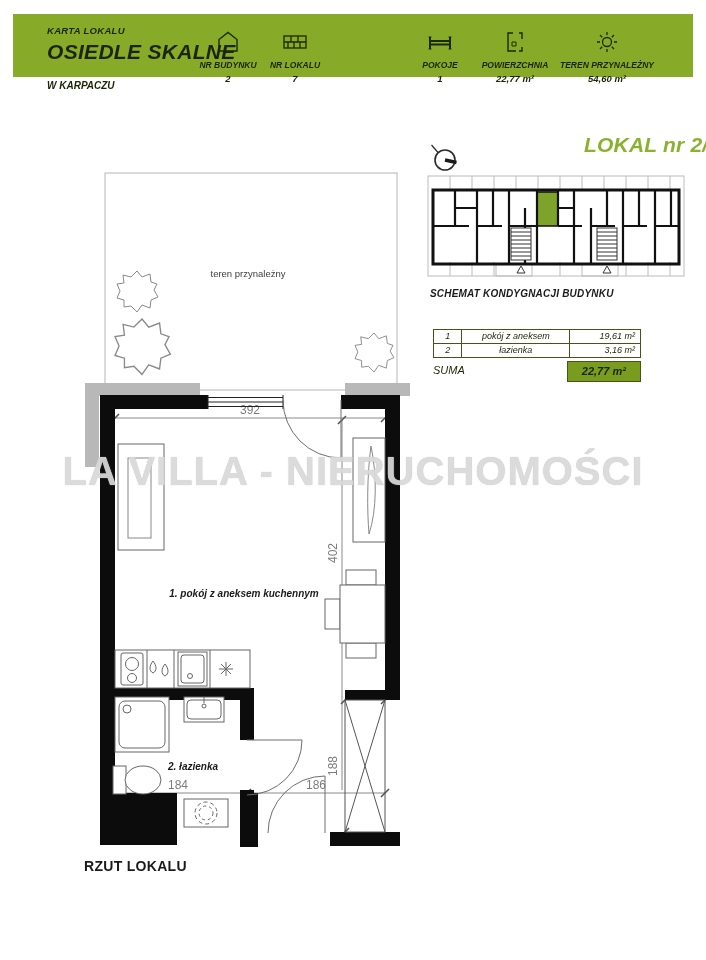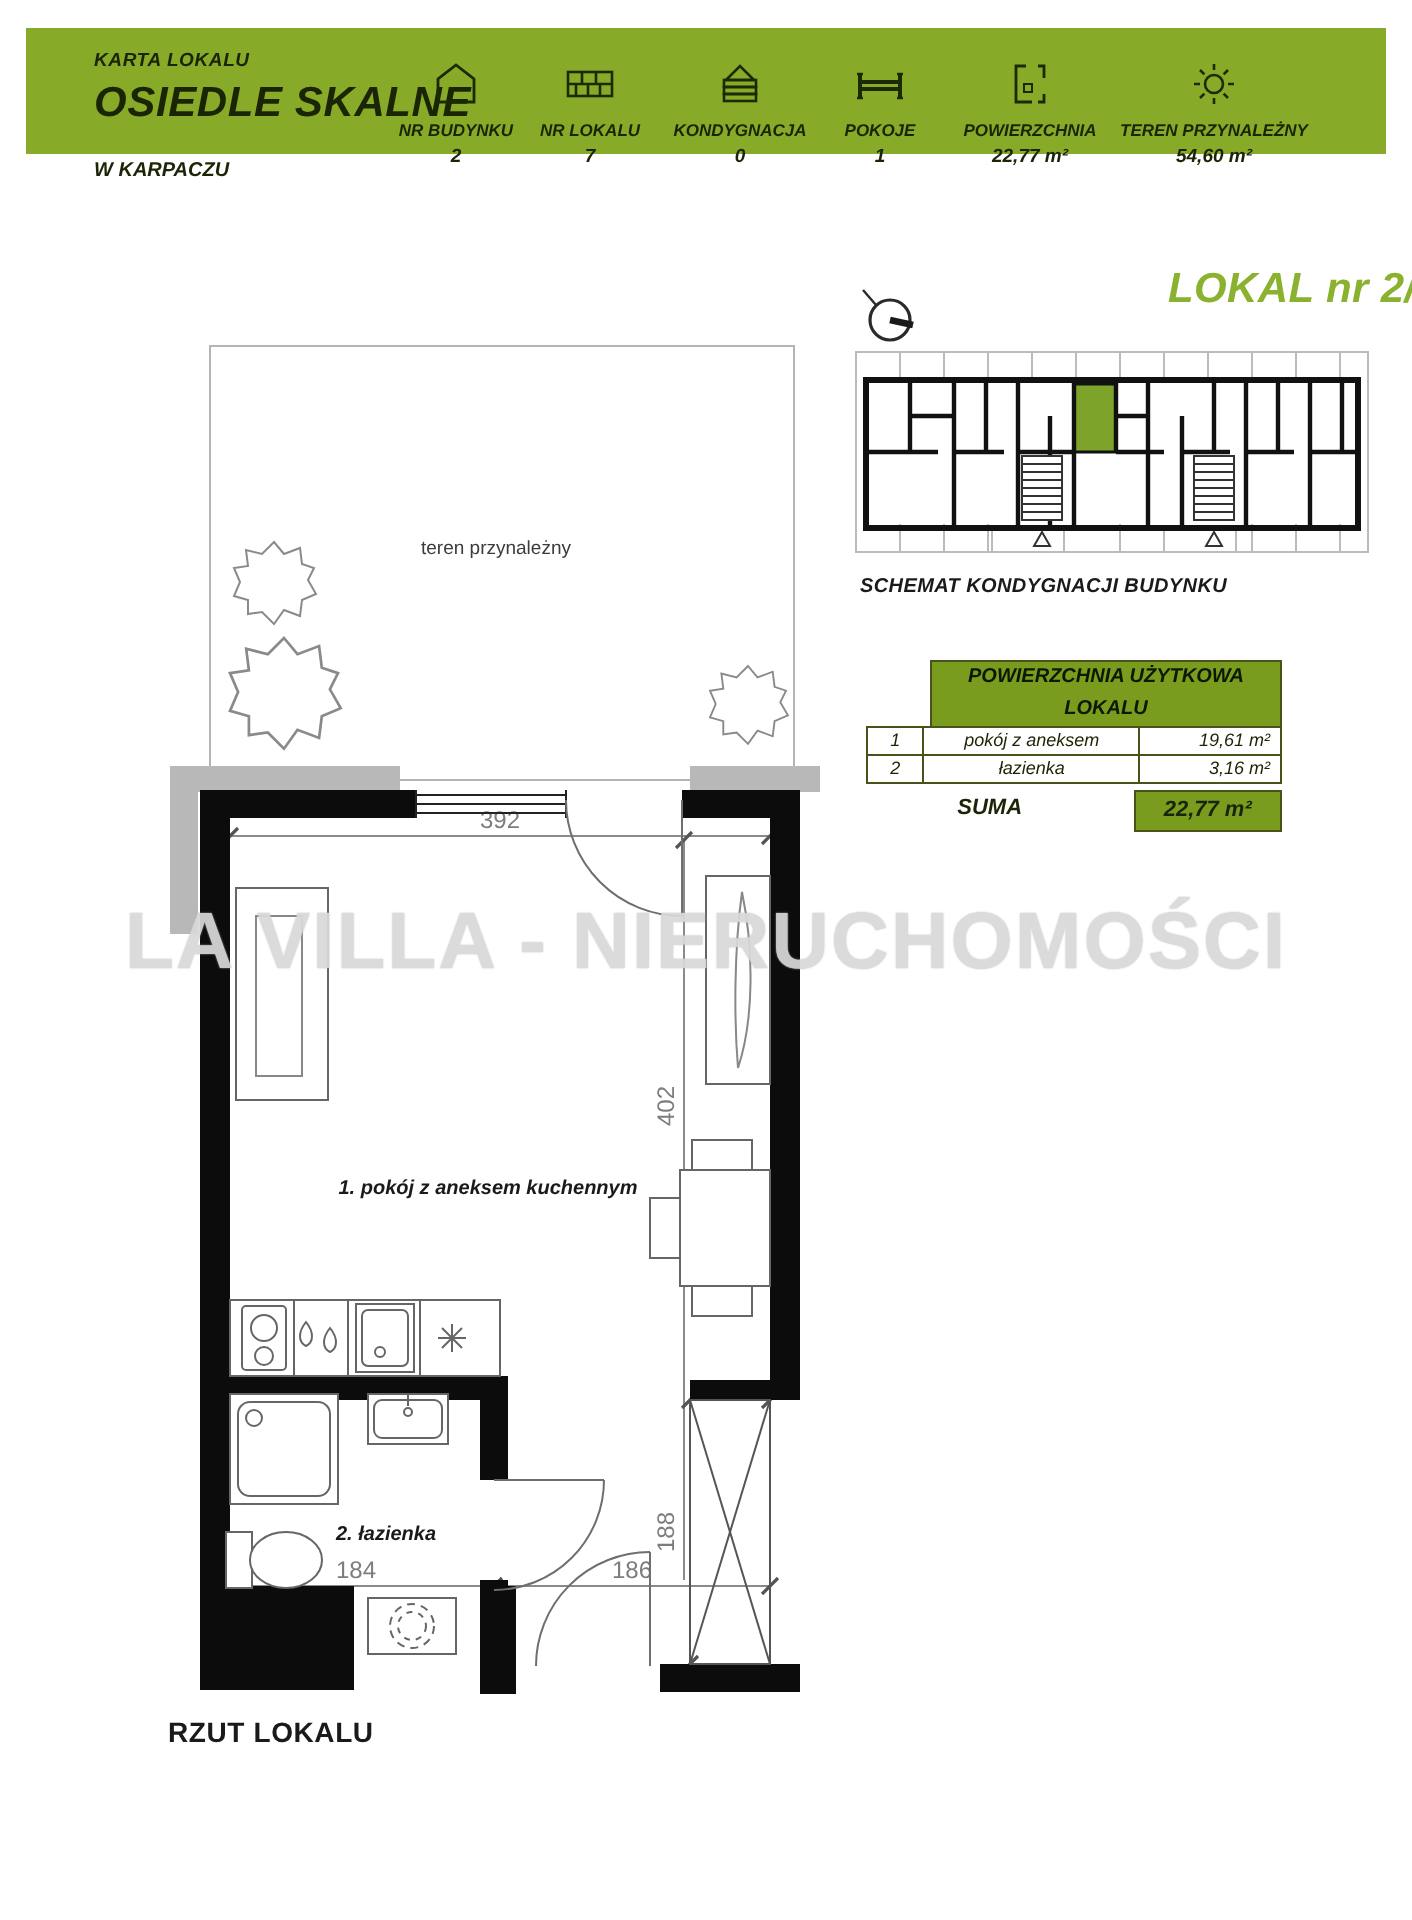--- a/index.html
+++ b/index.html
@@ -44,21 +44,21 @@
   .at-cell{border:1px solid #46541b;box-sizing:border-box;background:#fff}
   .at-no{width:32px;text-align:center;font-size:9px;line-height:13px}
   .at-name{width:120px;margin-left:-1px;text-align:center;font-size:9px;line-height:13px}
   .at-val{width:78px;margin-left:-1px;text-align:right;font-size:9px;line-height:13px;padding-right:5px}
   .at-head-spacer{width:32px}
   .at-head{
     width:176px;background:#7a9c1e;border:1px solid #46541b;box-sizing:border-box;
     text-align:center;font-size:10px;font-weight:700;line-height:16px;color:#0d1802;
   }
   .at-sum-row{margin-top:3px}
-  .at-sum-label{width:130px;text-align:center;font-size:11px;font-weight:700;padding-right:10px;line-height:19px}
+  .at-sum-label{width:130px;text-align:left;font-size:11px;font-weight:400;padding-right:10px;line-height:19px}
   .at-sum-val{
     width:78px;background:#7a9c1e;border:1px solid #46541b;box-sizing:border-box;
     text-align:center;font-size:11px;font-weight:700;line-height:19px;color:#17260a;
   }
 
   
   .watermark{
     left:0;top:449px;width:706px;text-align:center;position:absolute;
     font-size:40px;font-weight:700;letter-spacing:1px;color:#d9d9d9;
     text-shadow:0 0 1px #b9b9b9;opacity:.93;white-space:nowrap;z-index:5;
@@ -90,32 +90,20 @@
     <div class="stat-icon">
       <svg width="28" height="26" viewBox="0 0 28 26" fill="none" stroke="#1c2a04" stroke-width="1.3">
         <rect x="3" y="7" width="22" height="12"></rect>
         <path d="M3,13 H25 M10,7 V13 M17,7 V13 M7,13 V19 M13,13 V19 M19,13 V19"></path>
       </svg>
     </div>
     <div class="stat-label">NR LOKALU</div>
     <div class="stat-value">7</div>
   </div>
 
-  <div class="stat" style="left:302px">
-    <div class="stat-icon">
-      <svg width="26" height="26" viewBox="0 0 26 26" fill="none" stroke="#1c2a04" stroke-width="1.3">
-        <path d="M6,11 L13,4 L20,11 Z"></path>
-        <rect x="5" y="11" width="16" height="3.5"></rect>
-        <rect x="5" y="14.5" width="16" height="3.5"></rect>
-        <rect x="5" y="18" width="16" height="3.5"></rect>
-      </svg>
-    </div>
-    <div class="stat-label">KONDYGNACJA</div>
-    <div class="stat-value">0</div>
-  </div>
 
   <div class="stat" style="left:372px">
     <div class="stat-icon">
       <svg width="30" height="26" viewBox="0 0 30 26" fill="none" stroke="#1c2a04">
         <path d="M5,8 V20 M25,8 V20" stroke-width="2"></path>
         <path d="M5,12 H25 M5,15.5 H25" stroke-width="2"></path>
         <path d="M3.5,8 H6.5 M23.5,8 H26.5 M3.5,20 H6.5 M23.5,20 H26.5" stroke-width="1.2"></path>
       </svg>
     </div>
     <div class="stat-label">POKOJE</div>
@@ -175,21 +163,20 @@
     <path d="M173,66 h20 M173,70 h20 M173,74 h20 M173,78 h20 M173,82 h20 M173,86 h20 M173,90 h20"></path>
     <path d="M93,107 l4,-7 4,7 z M179,107 l4,-7 4,7 z" fill="none"></path>
   </g>
 </svg>
 
 <div class="schematic-caption">SCHEMAT KONDYGNACJI BUDYNKU</div>
 
 <div class="area-table">
   <div class="at-row">
     <div class="at-head-spacer"></div>
-    <div class="at-head">POWIERZCHNIA UŻYTKOWA LOKALU</div>
   </div>
   <div class="at-row">
     <div class="at-cell at-no">1</div>
     <div class="at-cell at-name">pokój z aneksem</div>
     <div class="at-cell at-val">19,61 m²</div>
   </div>
   <div class="at-row">
     <div class="at-cell at-no">2</div>
     <div class="at-cell at-name">łazienka</div>
     <div class="at-cell at-val">3,16 m²</div>

